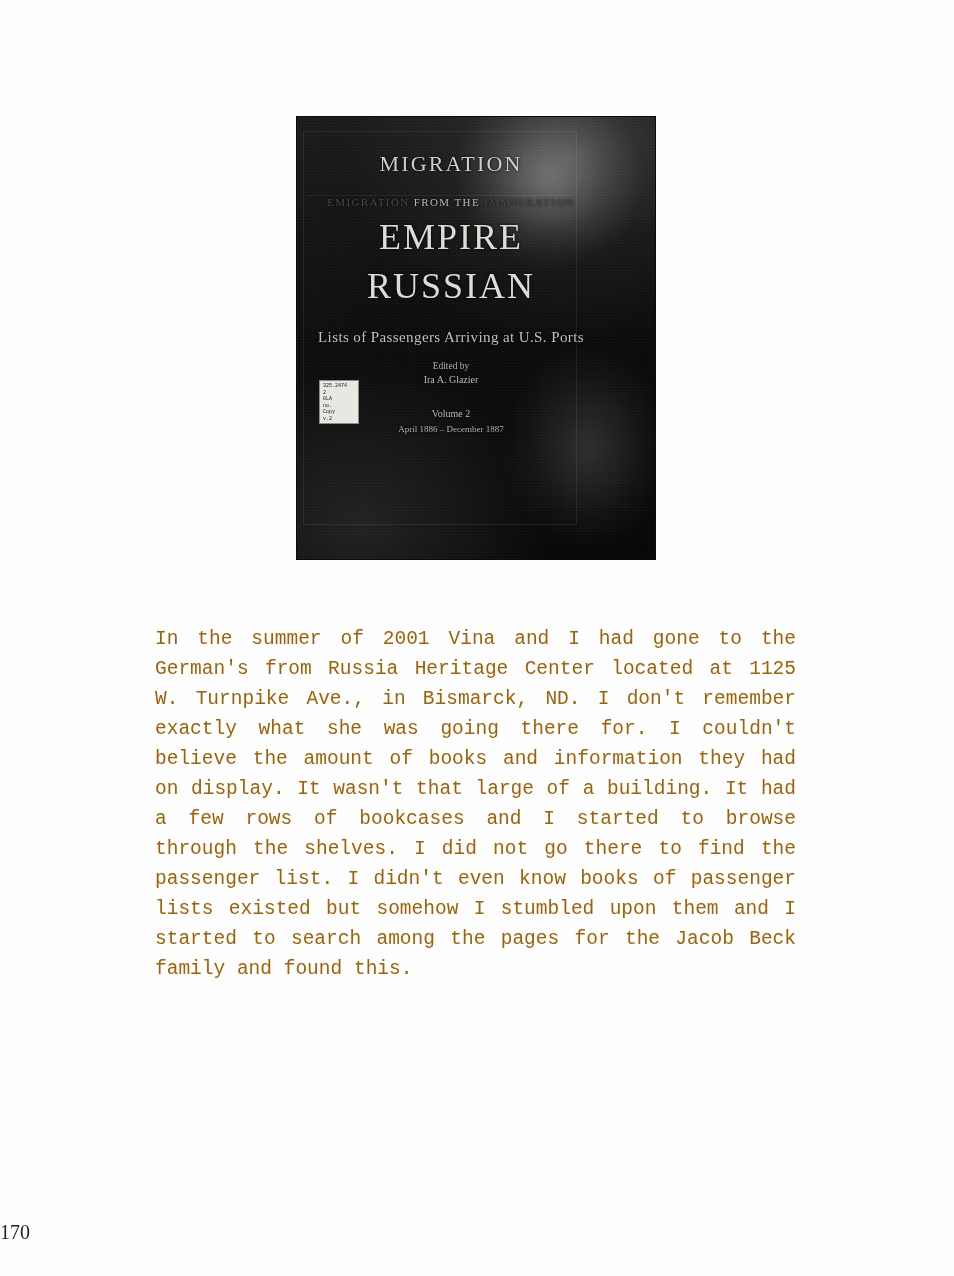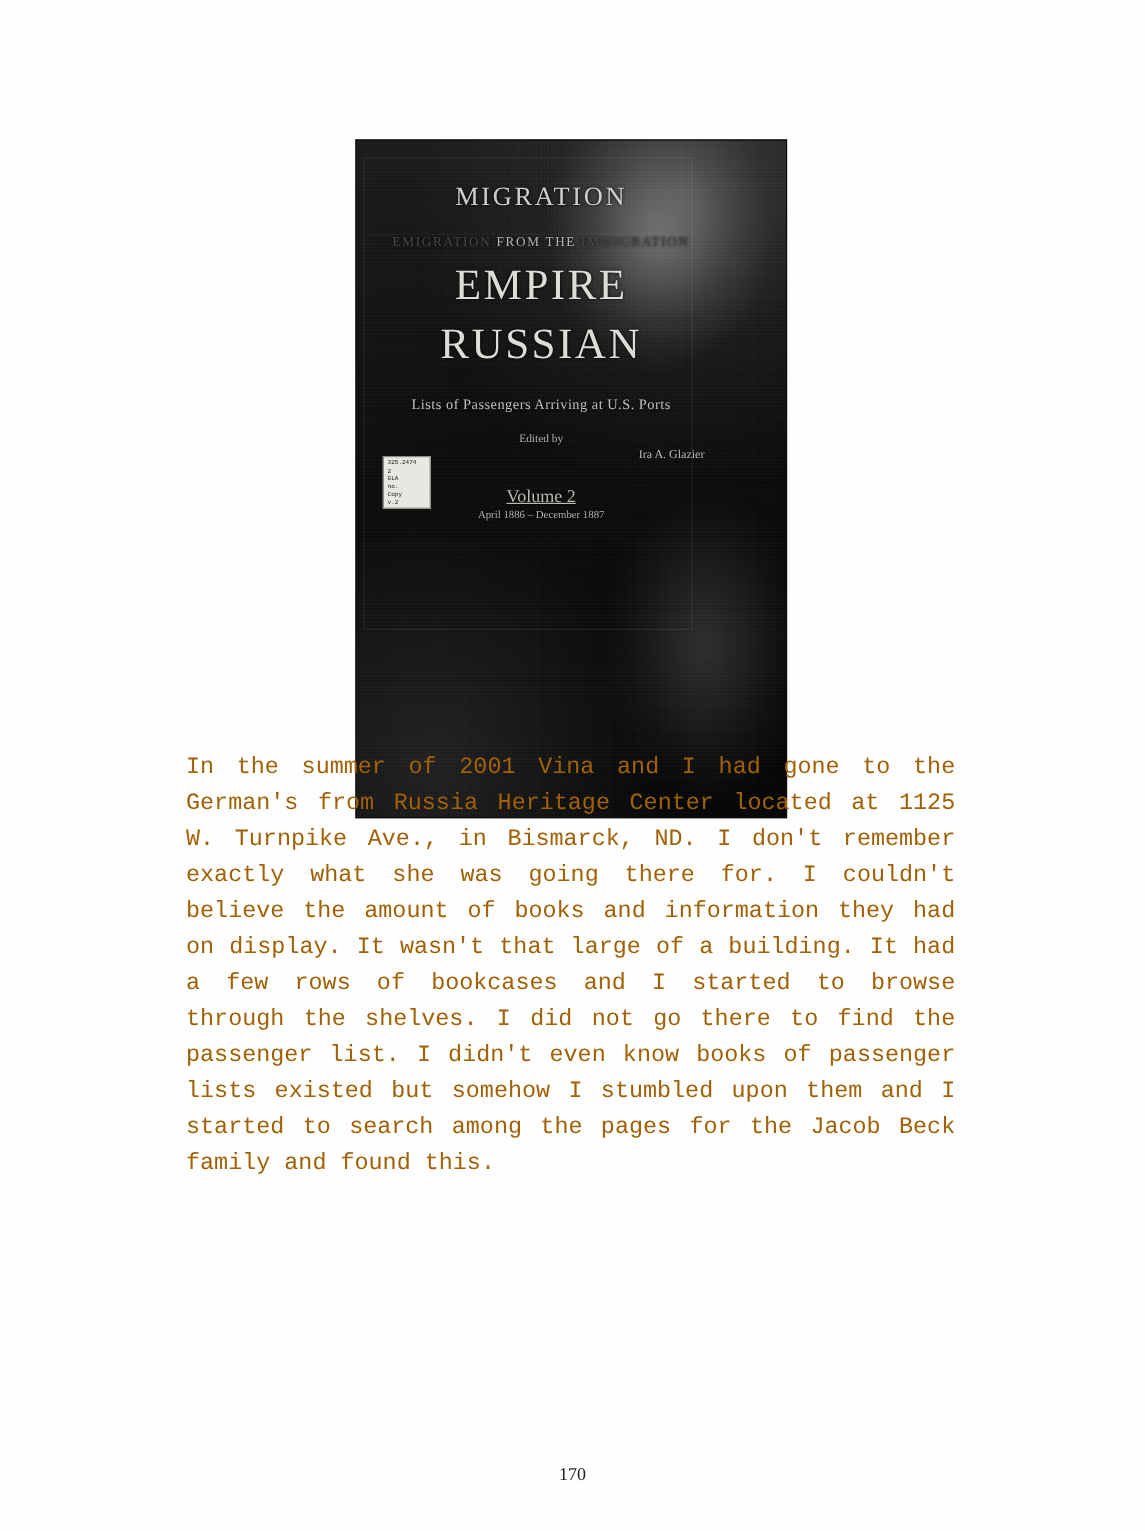--- a/index.html
+++ b/index.html
@@ -21,21 +21,21 @@
     inset: 0;
     background: #fefefe;
   }
 
   
   .figure {
     position: absolute;
     left: 297px;
     top: 117px;
     width: 358px;
-    height: 564px;
+    height: 442px;
     background: #111010;
     box-shadow: 0 0 0 1px #0b0b0b;
     overflow: hidden;
   }
   
   .figure .tone-a {
     position: absolute;
     inset: 0;
     background:
       radial-gradient(120% 80% at 78% 8%, rgba(255,255,255,0.20) 0%, rgba(255,255,255,0.05) 28%, rgba(255,255,255,0) 55%),
@@ -109,46 +109,44 @@
   .ct-line2 .faint { color: #4a4947; }
   .ct-big {
     font-family: "Liberation Serif", serif;
     font-size: 36px;
     line-height: 40px;
     letter-spacing: 2px;
     margin-top: 9px;
     color: #dedcd6;
   }
   .ct-sub {
-    font-size: 12px;
+    font-size: 15px;
     line-height: 14px;
     margin-top: 24px;
     color: #c3c0ba;
     letter-spacing: .4px;
   }
   .ct-edited {
     font-size: 9.5px;
     line-height: 12px;
     margin-top: 16px;
     color: #b6b3ad;
   }
   .ct-editor {
     font-size: 10px;
     line-height: 12px;
     margin-top: 2px;
     font-style: normal;
     color: #c0bdb7;
-    text-align: right;
   }
   .ct-vol {
-    font-size: 15px;
+    font-size: 10px;
     line-height: 12px;
     margin-top: 22px;
     color: #bdbab4;
-    text-decoration: underline;
   }
   .ct-dates {
     font-size: 9px;
     line-height: 12px;
     margin-top: 3px;
     color: #b3b0aa;
   }
 
   .call-label {
     position: absolute;
@@ -179,23 +177,22 @@
     text-align: justify;
     color: #a16207;
   }
 
   
   .page-number {
     position: absolute;
     left: 0;
     right: 0;
     top: 1221px;
-    text-align: center;
-    font-family: "Liberation Serif", serif;
-    font-size: 15px;
+    font-family: "Liberation Serif", serif;
+    font-size: 20px;
     color: #222;
   }
 </style>
 </head>
 <body>
 
 <div class="page">
 
   <div class="figure">
     <div class="tone-a"></div>

